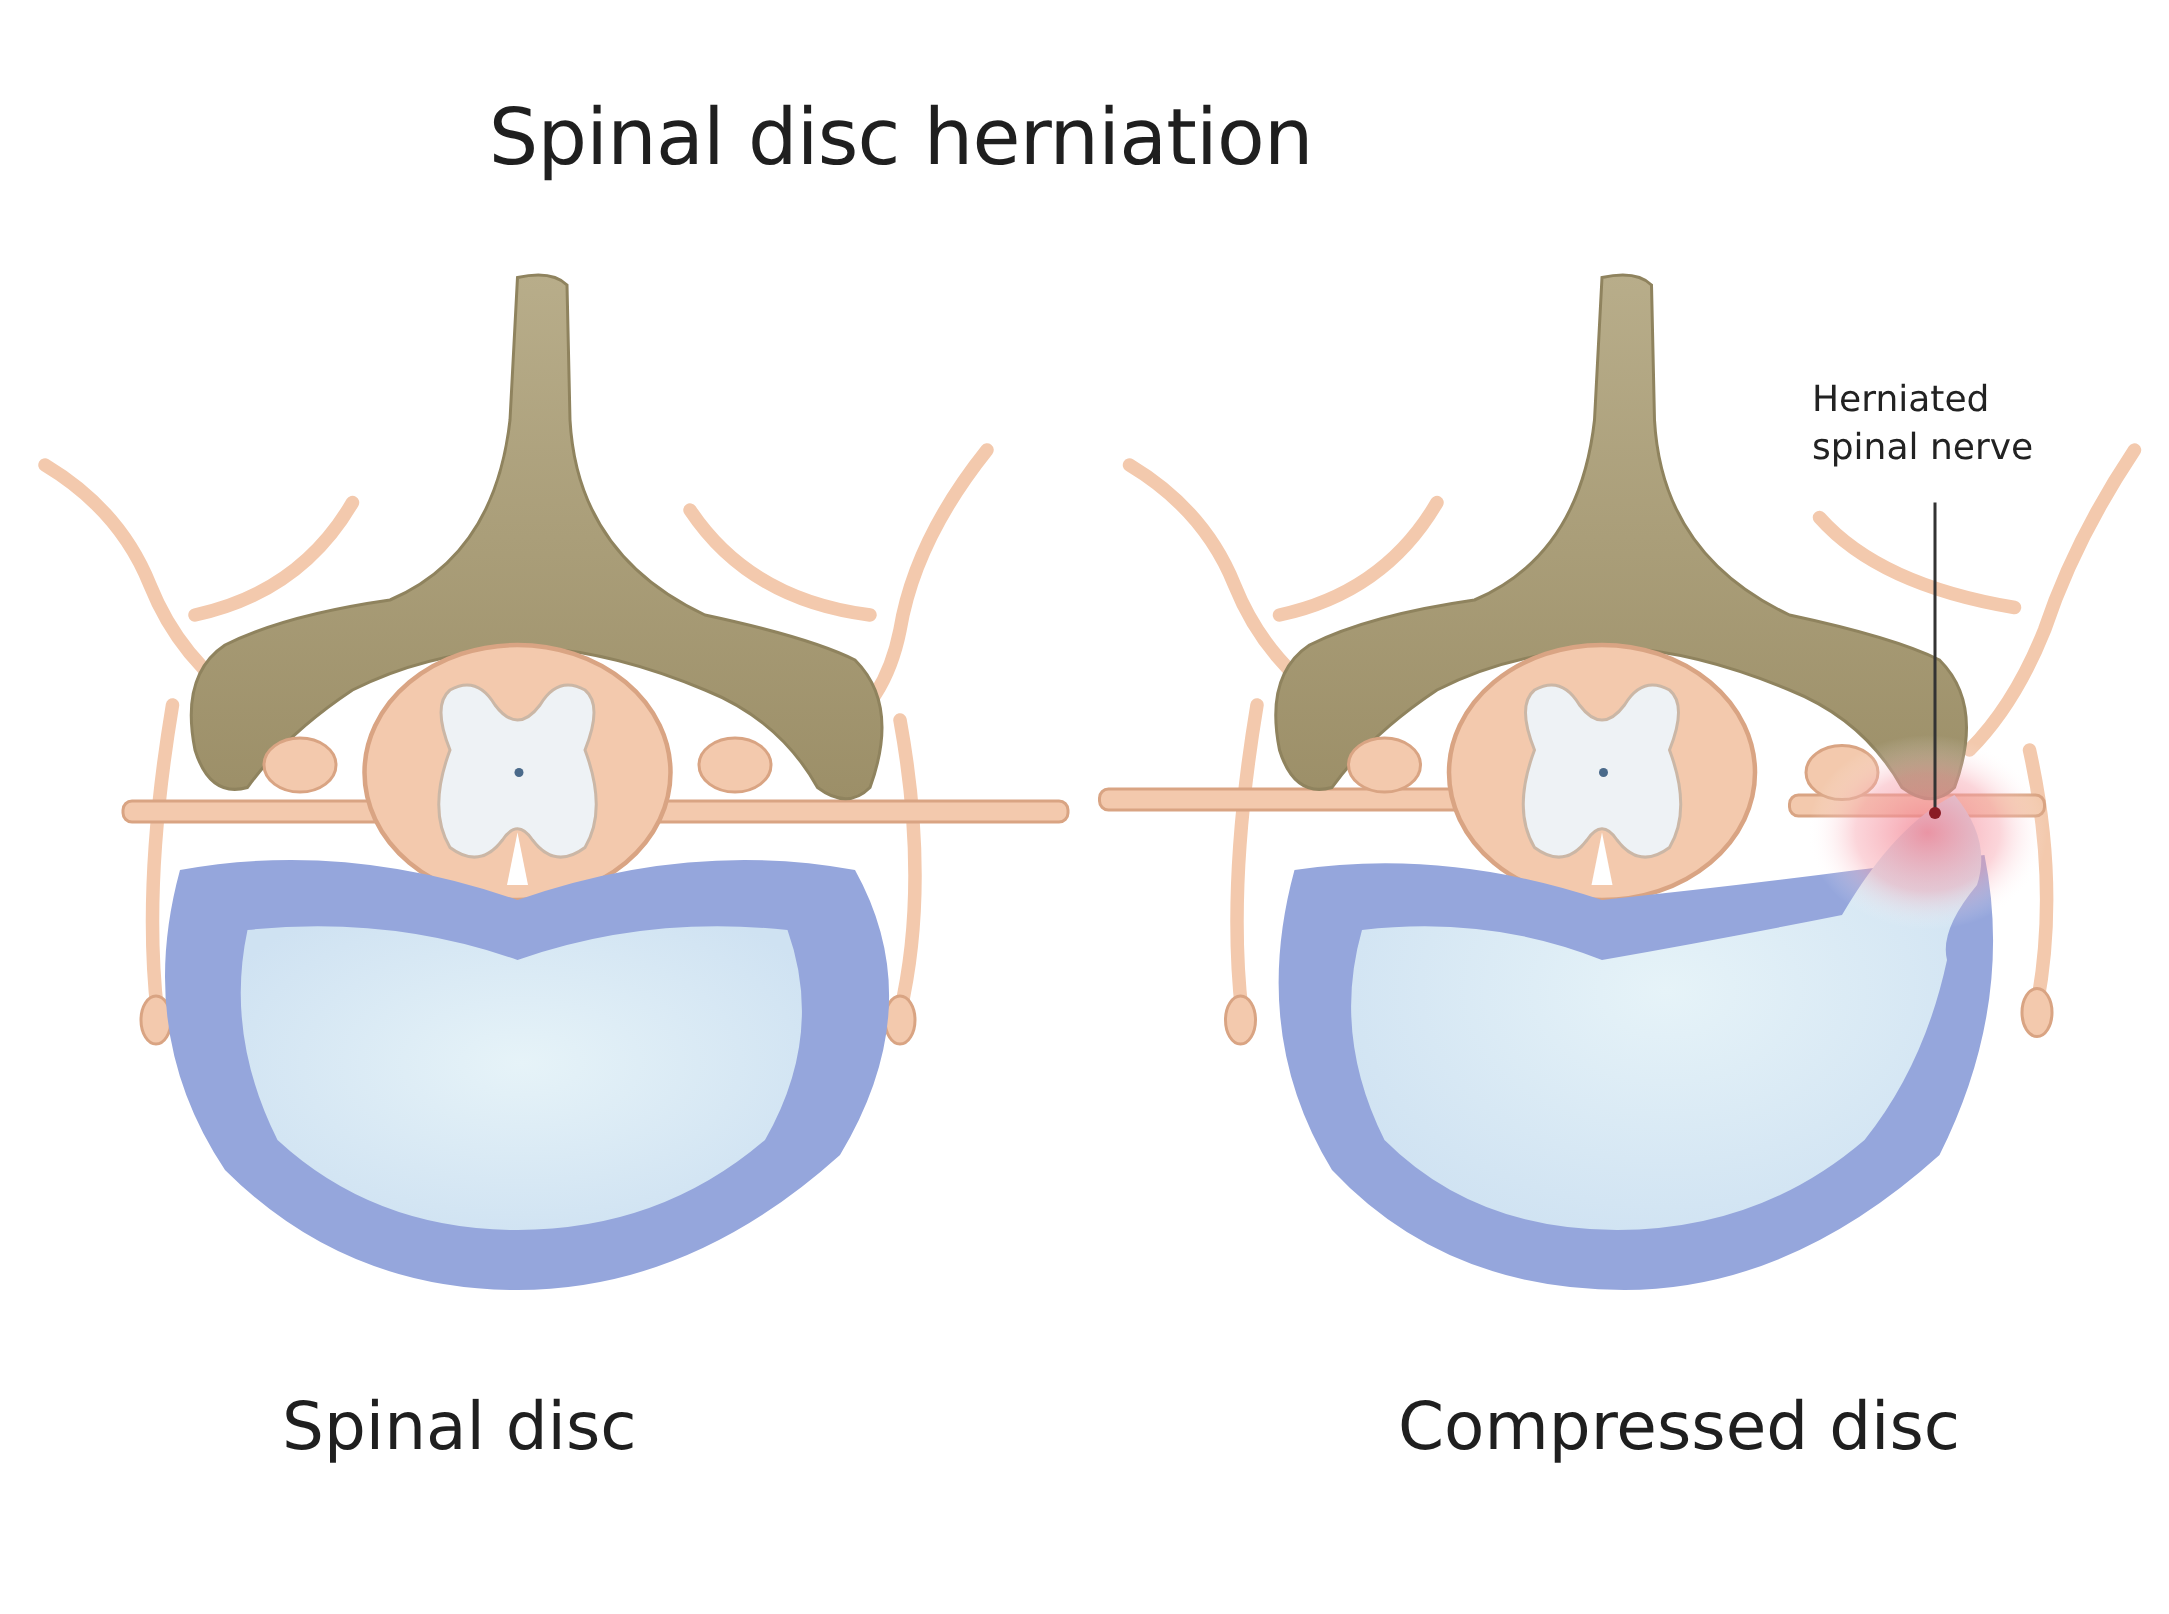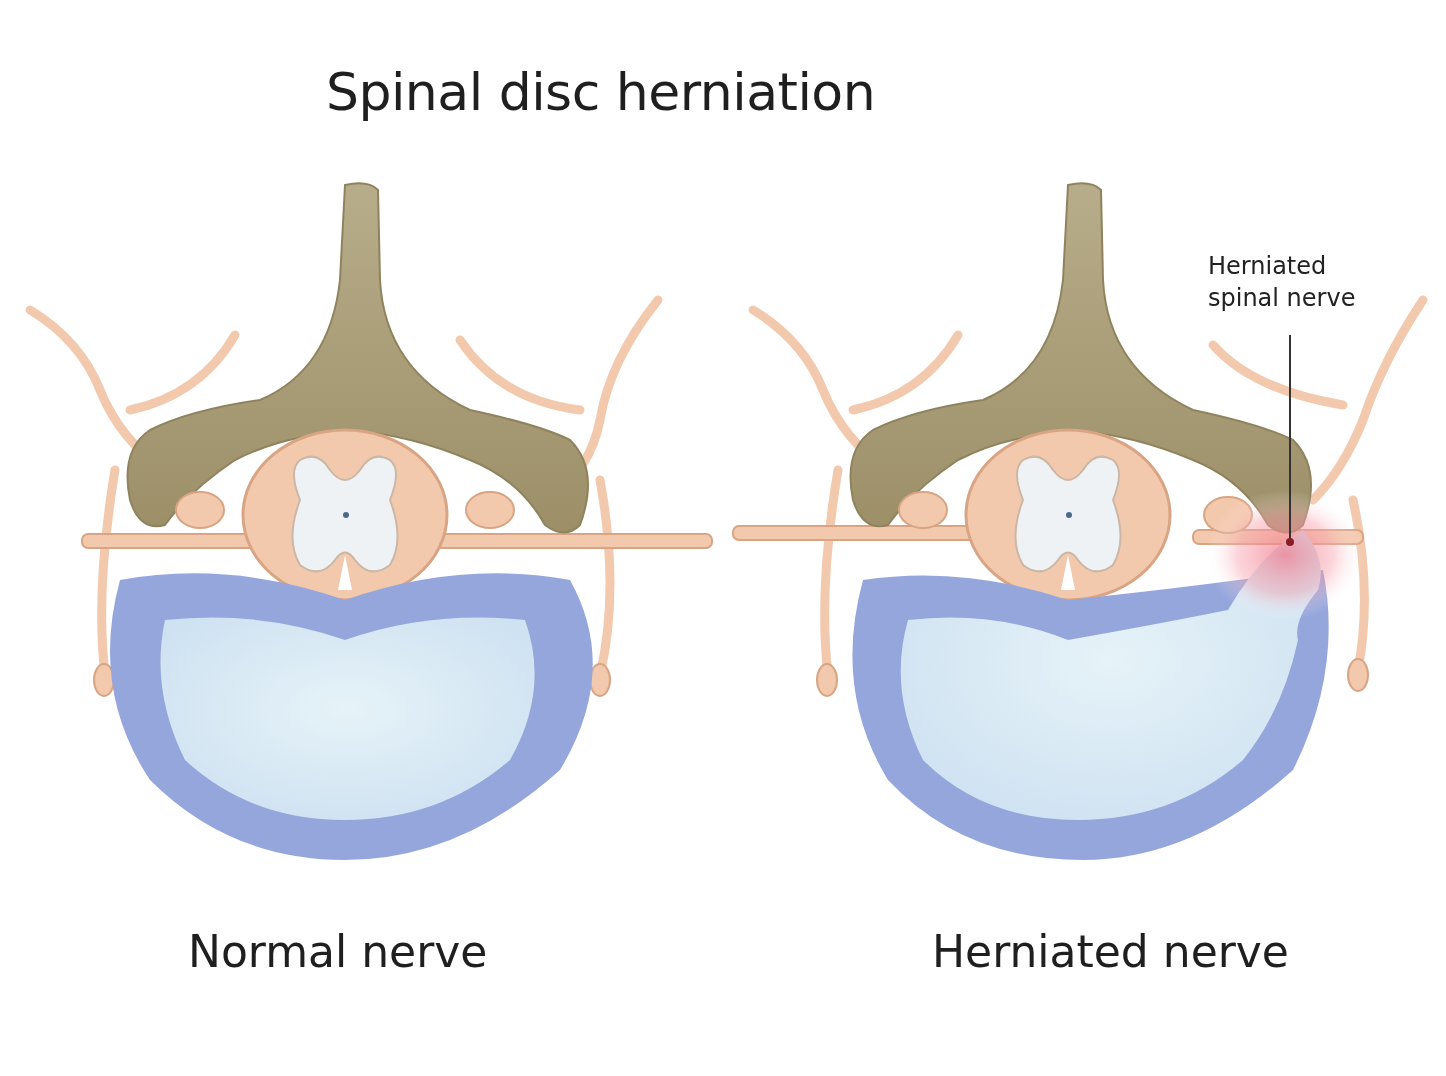--- a/index.html
+++ b/index.html
@@ -109,14 +109,14 @@
     <line x1="567" y1="165" x2="567" y2="370" stroke="#333333" stroke-width="2"></line>
     <circle cx="567" cy="372" r="4" fill="#8a1c24"></circle>
   </svg>
 </div>
 
 <div class="callout">
   <div>Herniated</div>
   <div>spinal nerve</div>
 </div>
 
-<div class="caption caption-left">Normal nerve</div>
-<div class="caption caption-right">Herniated nerve</div>
+<div class="caption caption-left">Spinal disc</div>
+<div class="caption caption-right">Compressed disc</div>
 
 </body></html>

